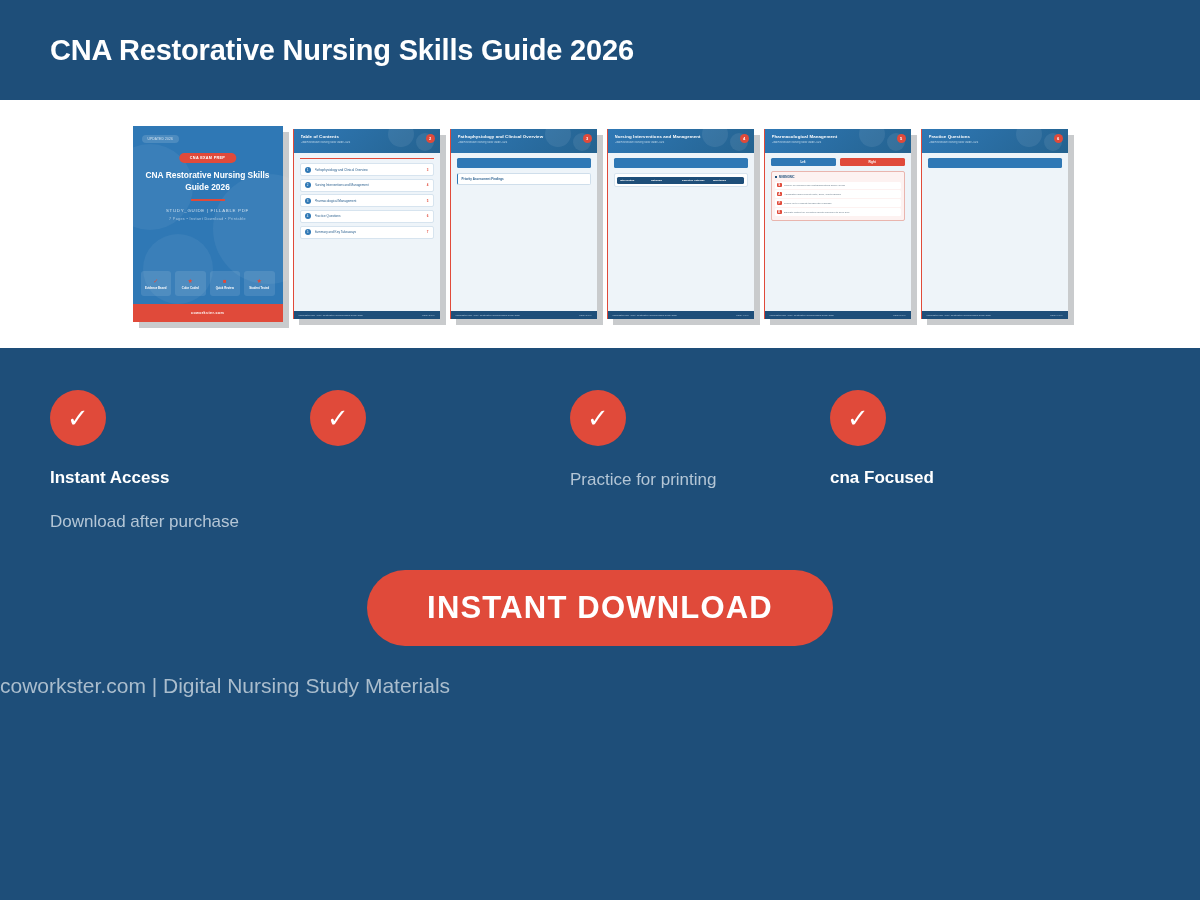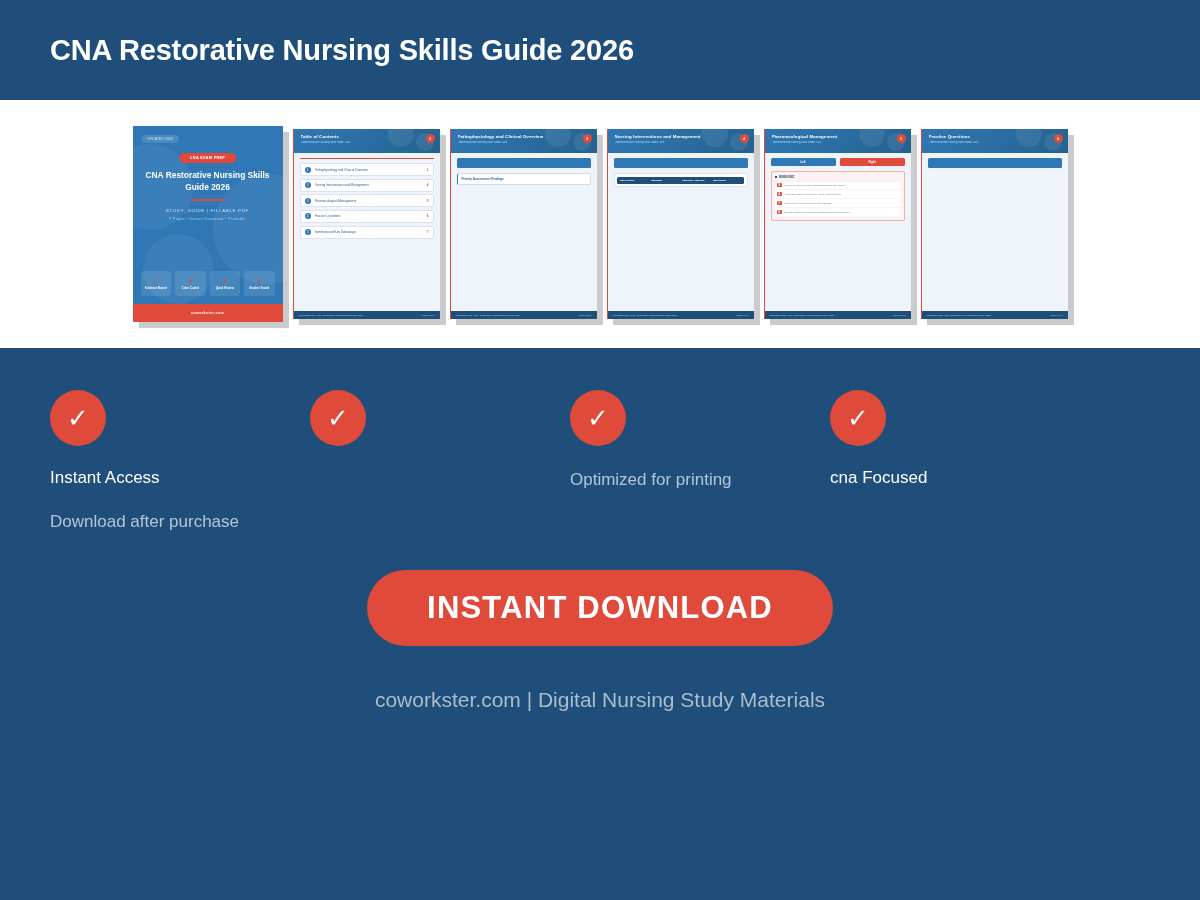--- a/index.html
+++ b/index.html
@@ -421,21 +421,21 @@
     align-items: center;
     justify-content: center;
     color: #ffffff;
     font-size: 26px;
     line-height: 26px;
   }
   .feature-title {
     margin-top: 22px;
     color: #ffffff;
     font-size: 17px;
-    font-weight: normal;
+    font-weight: bold;
   }
   .feature-desc {
     margin-top: 24px;
     color: #b4c6d6;
     font-size: 17px;
   }
 
   
   #cta-row {
     display: flex;
@@ -445,22 +445,21 @@
   #cta-button {
     background: #e04a3a;
     border-radius: 40px;
     padding: 20px 60px;
     color: #ffffff;
     font-size: 31px;
     font-weight: bold;
     letter-spacing: 1.2px;
   }
   #site-footer {
-    margin-top: 42px;
-    text-align: center;
+    margin-top: 28px;
     color: #aabdcd;
     font-size: 21px;
   }
 </style>
 </head>
 <body>
 
 <div id="header">
   <div id="header-title">CNA Restorative Nursing Skills Guide 2026</div>
 </div>
@@ -663,21 +662,21 @@
   <div class="feature">
     <div class="feature-check">✓</div>
     <div class="feature-title">Instant Access</div>
     <div class="feature-desc">Download after purchase</div>
   </div>
   <div class="feature">
     <div class="feature-check">✓</div>
   </div>
   <div class="feature">
     <div class="feature-check">✓</div>
-    <div class="feature-desc">Optimized for printing</div>
+    <div class="feature-desc">Practice for printing</div>
   </div>
   <div class="feature">
     <div class="feature-check">✓</div>
     <div class="feature-title">cna Focused</div>
   </div>
 </div>
 
 <div id="cta-row">
   <div id="cta-button">INSTANT DOWNLOAD</div>
 </div>

